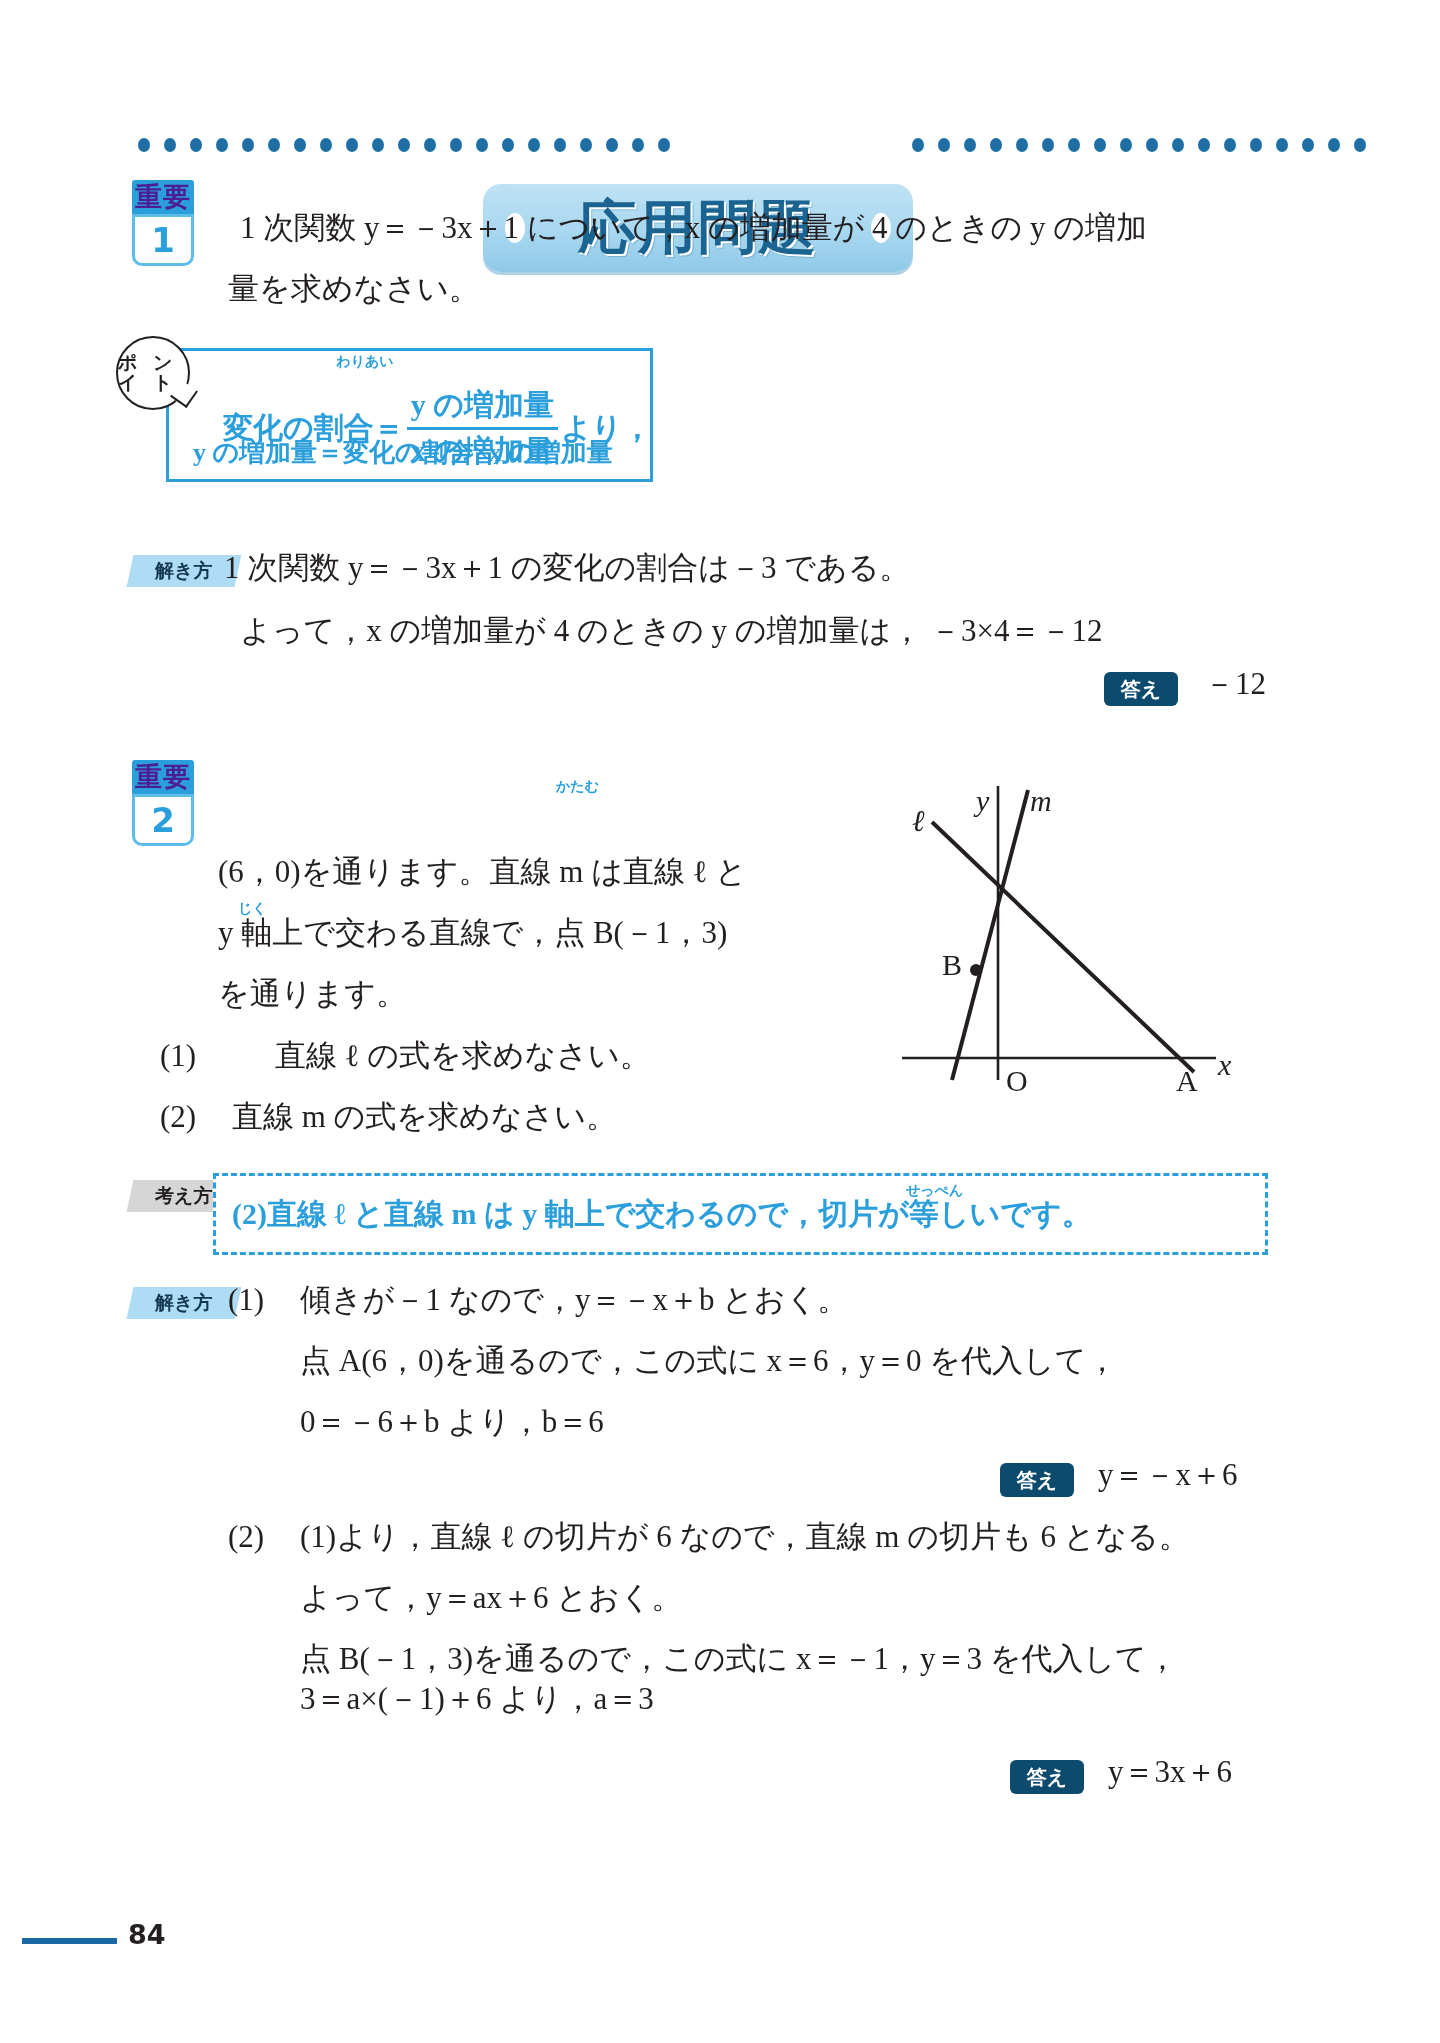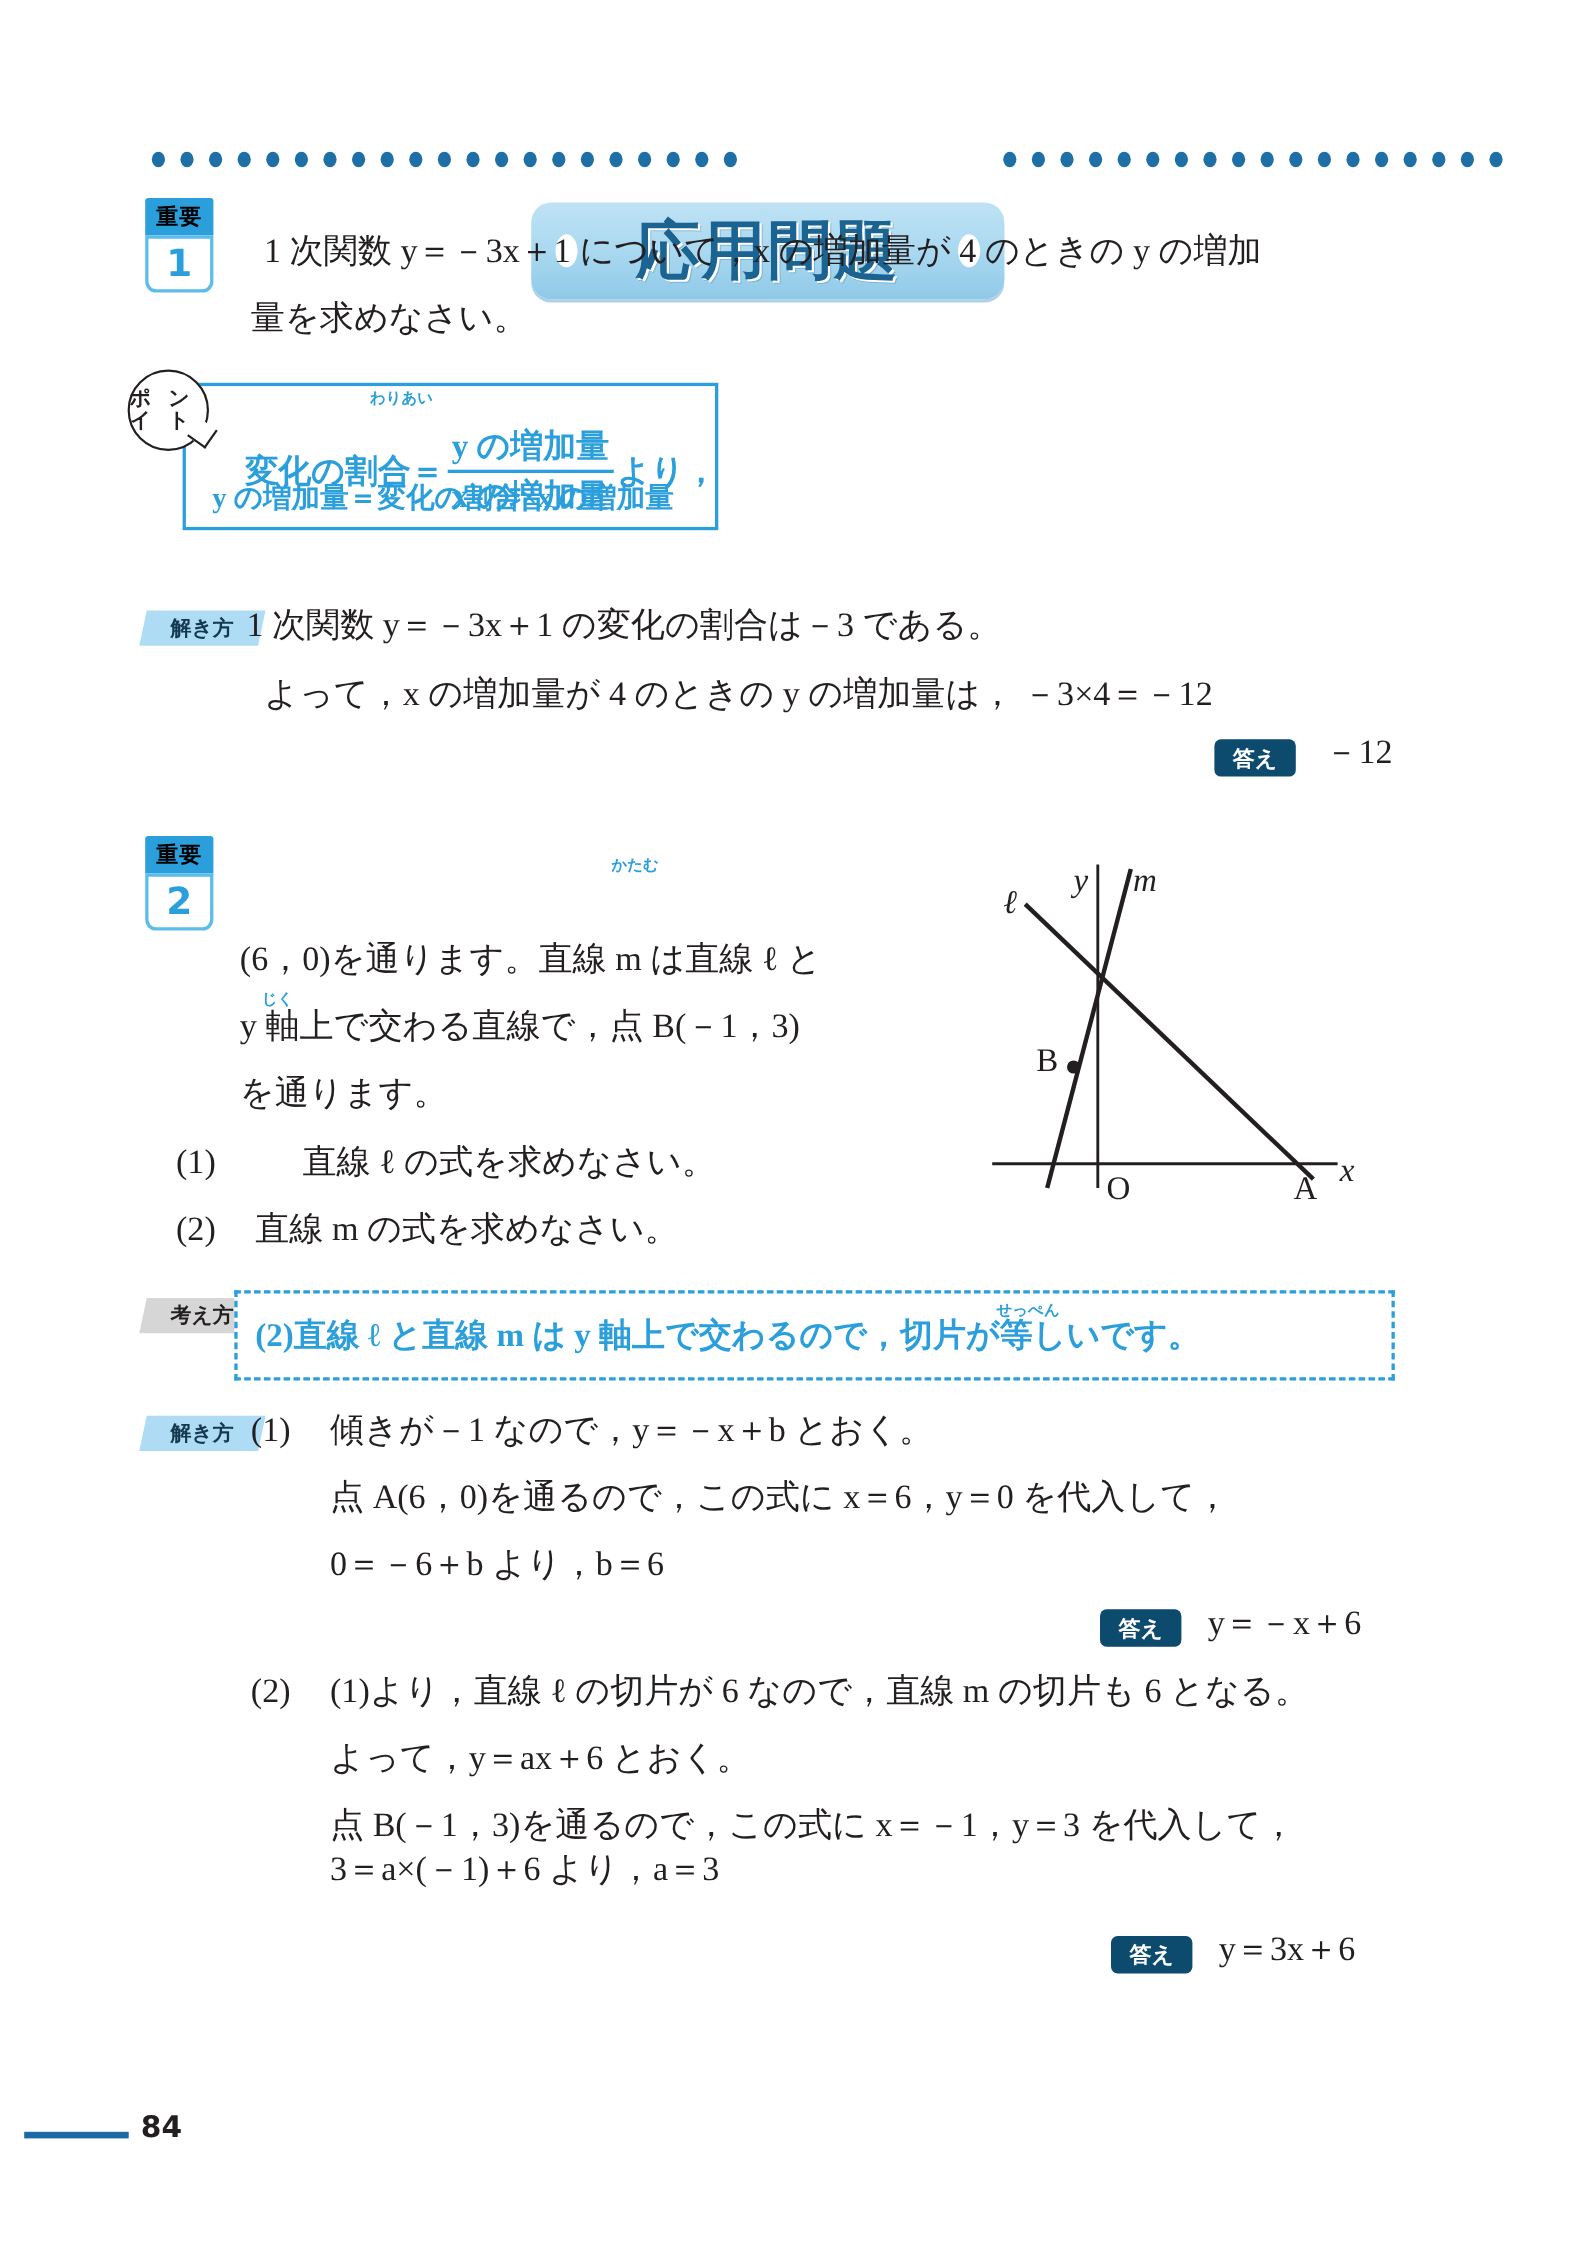--- a/index.html
+++ b/index.html
@@ -49,23 +49,23 @@
     letter-spacing:2px;
     color:#1b6390;
     text-shadow:2px 2px 0 #ffffff, 3px 3px 0 rgba(90,150,185,.5);
   }
 
   
   .q-badge { position:absolute; width:62px; }
   .q-badge .imp {
     width:62px; height:34px;
     background:#2b9fdc;
-    color:#000000;
-    font-family:"DejaVu Sans", sans-serif;
-    font-weight:700; font-size:20px;
+    color:#4c1d95;
+    font-family:"DejaVu Sans", sans-serif;
+    font-weight:700; font-size:27px;
     display:flex; align-items:center; justify-content:center;
     letter-spacing:1px;
     border-radius:3px 3px 0 0;
   }
   .q-badge .num {
     width:62px; height:52px;
     border:3px solid #5cbdea;
     border-radius:0 0 10px 10px;
     background:#ffffff;
     color:#2b9fdc;

